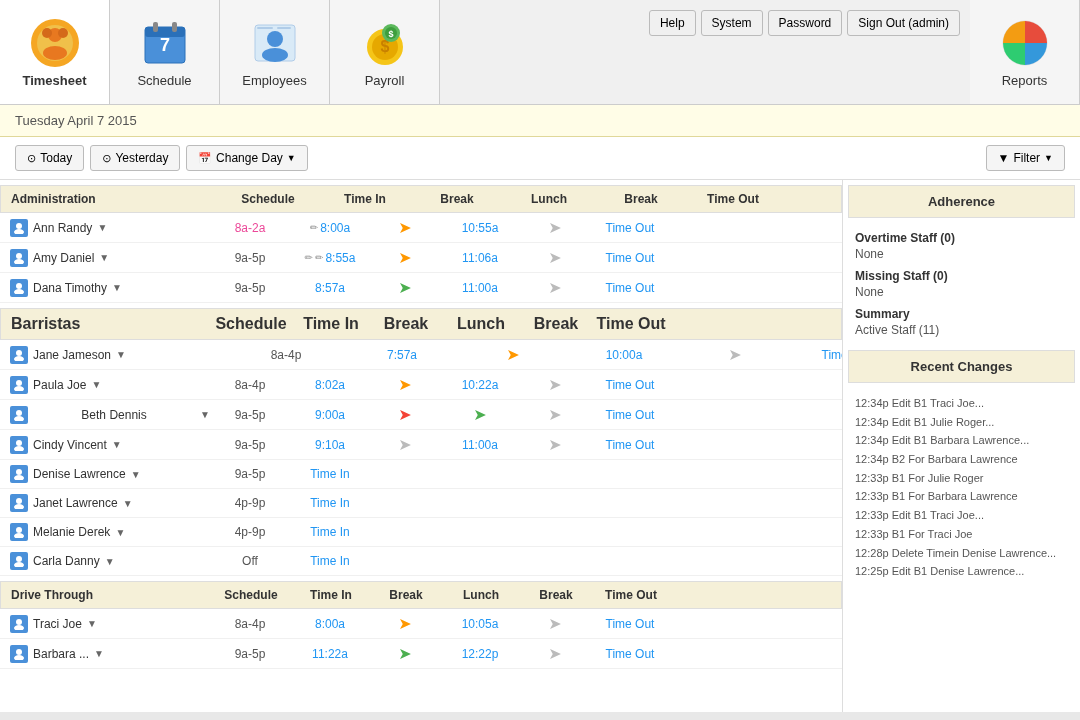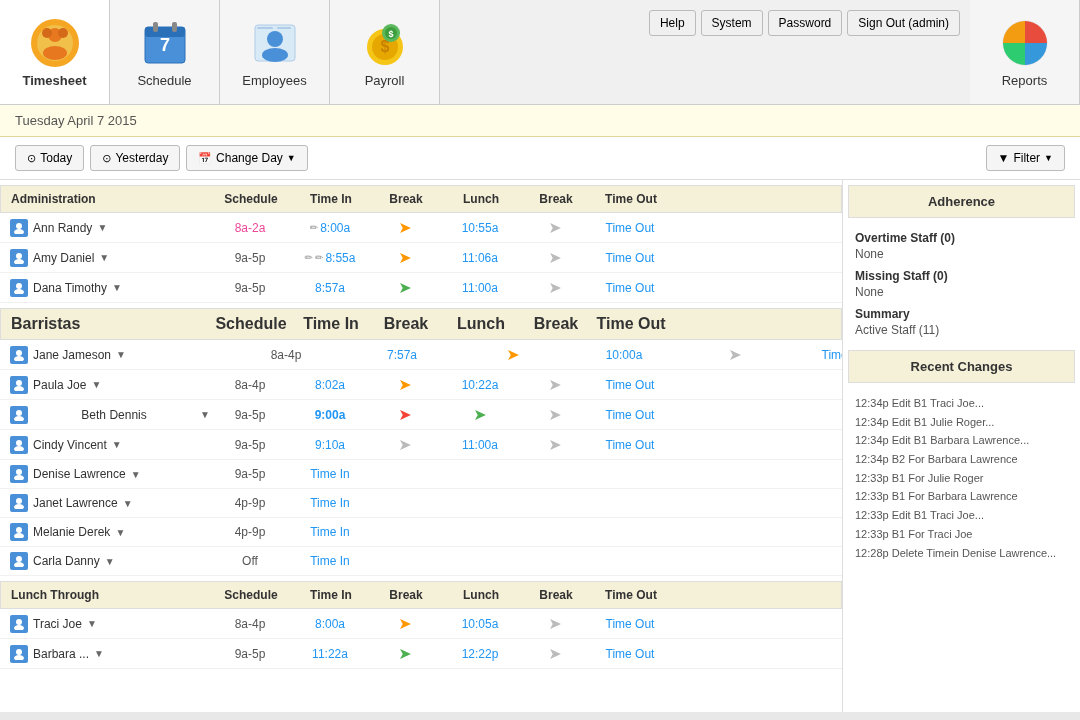--- a/index.html
+++ b/index.html
@@ -109,21 +109,21 @@
     <span>Filter</span>
     <span style="font-size:9px;">▼</span>
   </button>
 </div>
 
 <div style="display:flex;height:calc(720px - 105px - 37px - 46px);overflow:hidden;">
 
   <div style="flex:1;overflow-y:auto;background:#fff;">
 
     <div>
-      <div style="background:#f5f0d8;border:1px solid #ddd;padding:6px 10px;display:grid;grid-template-columns:200px 80px 80px 70px 80px 70px 80px;font-size:12px;margin-top:5px;">
+      <div style="background:#f5f0d8;border:1px solid #ddd;padding:6px 10px;display:grid;grid-template-columns:200px 80px 80px 70px 80px 70px 80px;font-size:12px;margin-top:5px;gap:17px;">
         <span style="font-weight:bold;">Administration</span>
         <span style="text-align:center;font-weight:bold;">Schedule</span>
         <span style="text-align:center;font-weight:bold;">Time In</span>
         <span style="text-align:center;font-weight:bold;">Break</span>
         <span style="text-align:center;font-weight:bold;">Lunch</span>
         <span style="text-align:center;font-weight:bold;">Break</span>
         <span style="text-align:center;font-weight:bold;">Time Out</span>
       </div>
 
       <div style="display:grid;grid-template-columns:200px 80px 80px 70px 80px 70px 80px;padding:5px 10px;border-bottom:1px solid #f0f0f0;align-items:center;font-size:12px;">
@@ -245,21 +245,21 @@
           <div style="width:18px;height:18px;background:#4a90d9;border-radius:2px;display:flex;align-items:center;justify-content:center;flex-shrink:0;">
               <svg viewBox="0 0 12 12" width="12" height="12">
                 <circle cx="6" cy="4" r="3" fill="white"></circle>
                 <ellipse cx="6" cy="10" rx="5" ry="3" fill="white"></ellipse>
               </svg>
             </div>
           <span>Beth Dennis</span>
           <span style="color:#666;font-size:10px;cursor:pointer;">▼</span>
         </div>
         <span style="text-align:center;color:#555;">9a-5p</span>
-        <span style="text-align:center;color:#2196F3;cursor:pointer;font-weight:bold;">9:00a</span>
+        <span style="text-align:center;color:#2196F3;cursor:pointer;">9:00a</span>
         <span style="text-align:center;color:#f44336;font-size:16px;">➤</span>
         <span style="text-align:center;color:#4caf50;font-size:16px;">➤</span>
         <span style="text-align:center;color:#bbb;font-size:16px;">➤</span>
         <span style="text-align:center;color:#2196F3;cursor:pointer;">Time Out</span>
       </div>
 
       <div style="display:grid;grid-template-columns:200px 80px 80px 70px 80px 70px 80px;padding:5px 10px;border-bottom:1px solid #f0f0f0;align-items:center;font-size:12px;">
         <div style="display:flex;align-items:center;gap:5px;">
           <div style="width:18px;height:18px;background:#4a90d9;border-radius:2px;display:flex;align-items:center;justify-content:center;flex-shrink:0;">
               <svg viewBox="0 0 12 12" width="12" height="12">
@@ -350,21 +350,21 @@
         <span style="text-align:center;color:#2196F3;cursor:pointer;">Time In</span>
         <span style="text-align:center;"></span>
         <span style="text-align:center;"></span>
         <span style="text-align:center;"></span>
         <span style="text-align:center;"></span>
       </div>
     </div>
 
     <div>
       <div style="background:#f5f0d8;border:1px solid #ddd;padding:6px 10px;display:grid;grid-template-columns:200px 80px 80px 70px 80px 70px 80px;font-size:12px;margin-top:5px;">
-        <span style="font-weight:bold;">Lunch Through</span>
+        <span style="font-weight:bold;">Drive Through</span>
         <span style="text-align:center;font-weight:bold;">Schedule</span>
         <span style="text-align:center;font-weight:bold;">Time In</span>
         <span style="text-align:center;font-weight:bold;">Break</span>
         <span style="text-align:center;font-weight:bold;">Lunch</span>
         <span style="text-align:center;font-weight:bold;">Break</span>
         <span style="text-align:center;font-weight:bold;">Time Out</span>
       </div>
 
       <div style="display:grid;grid-template-columns:200px 80px 80px 70px 80px 70px 80px;padding:5px 10px;border-bottom:1px solid #f0f0f0;align-items:center;font-size:12px;">
         <div style="display:flex;align-items:center;gap:5px;">
@@ -427,16 +427,17 @@
     <div style="padding:6px 12px;font-size:11px;color:#555;line-height:1.7;">
       <div>12:34p Edit B1 Traci Joe...</div>
       <div>12:34p Edit B1 Julie Roger...</div>
       <div>12:34p Edit B1 Barbara Lawrence...</div>
       <div>12:34p B2 For Barbara Lawrence</div>
       <div>12:33p B1 For Julie Roger</div>
       <div>12:33p B1 For Barbara Lawrence</div>
       <div>12:33p Edit B1 Traci Joe...</div>
       <div>12:33p B1 For Traci Joe</div>
       <div>12:28p Delete Timein Denise Lawrence...</div>
+      <div>12:25p Edit B1 Denise Lawrence...</div>
     </div>
   </div>
 
 </div>
 
 </body></html>

